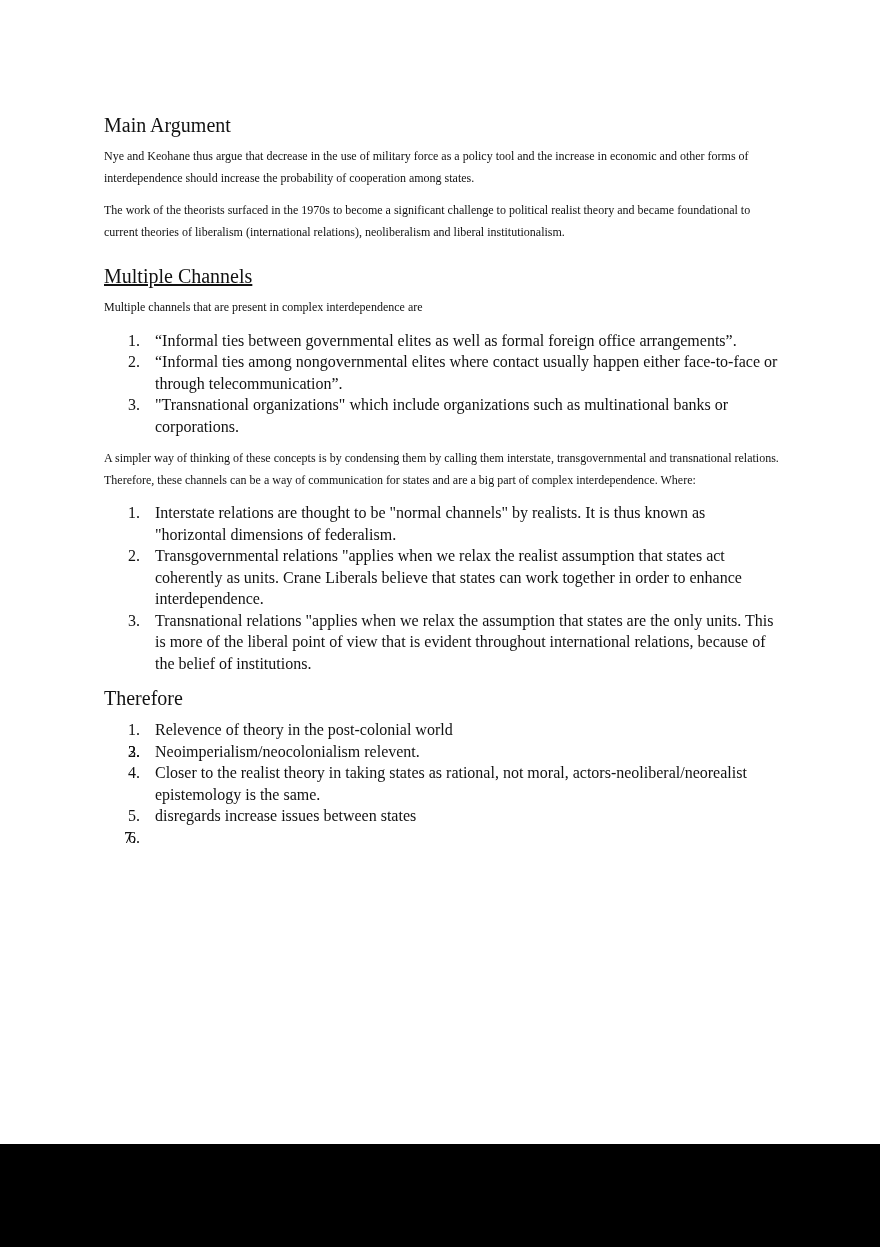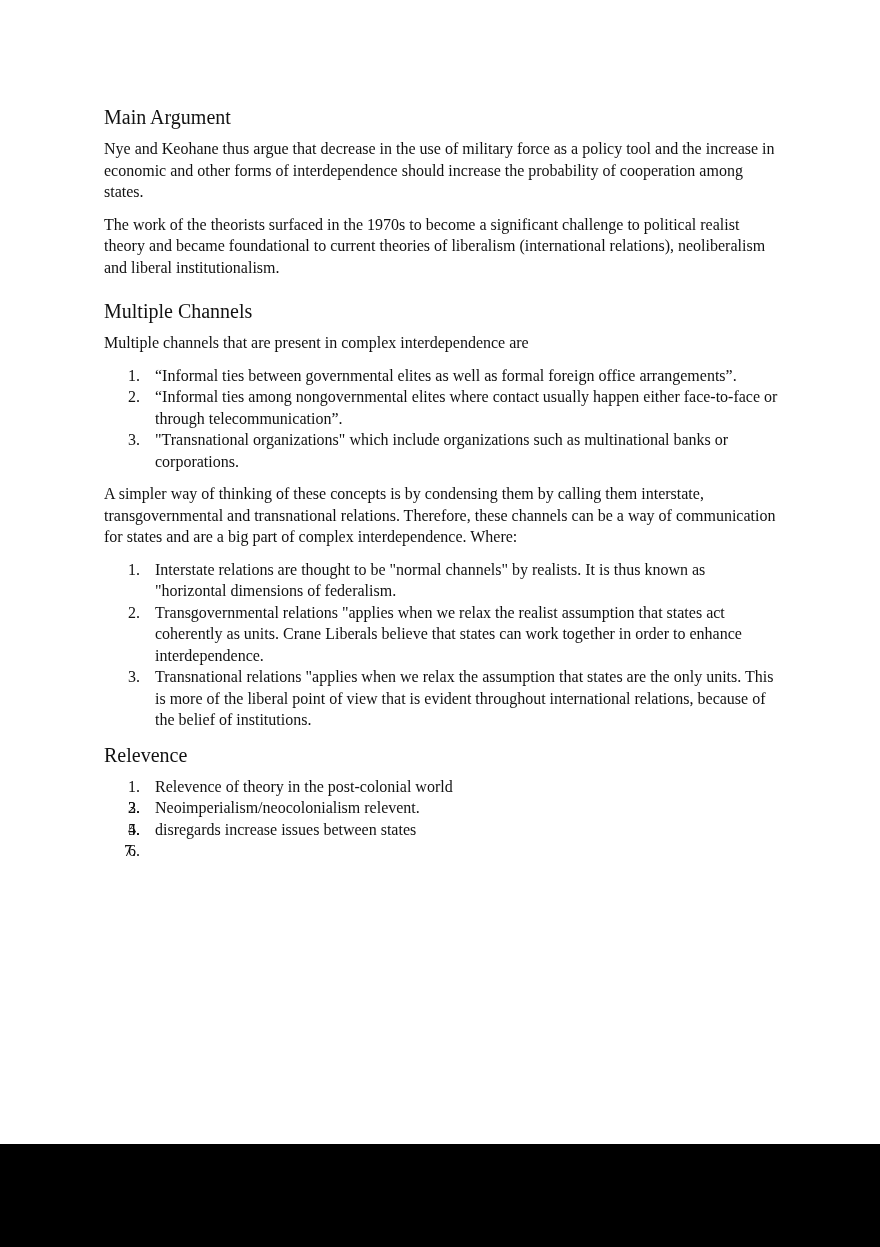--- a/index.html
+++ b/index.html
@@ -11,40 +11,40 @@
       width: 880px;
       height: 1247px;
       position: relative;
       overflow: hidden;
       font-family: "Liberation Serif", "DejaVu Serif", serif;
       color: #111111;
     }
     .page {
       position: absolute;
       left: 0;
-      top: 0;
+      top: 8px;
       width: 880px;
       height: 1144px;
       background: #ffffff;
     }
     .content {
       position: absolute;
       left: 104px;
       top: 104px;
       width: 676px;
     }
     h2 {
       font-weight: normal;
       font-size: 20px;
       line-height: 26px;
       margin: 0 0 8px 0;
       color: #111;
     }
     p {
-      font-size: 16px;
+      font-size: 12px;
       line-height: 21.5px;
       margin: 0 0 11px 0;
     }
     ol {
       list-style: none;
       margin: 0 0 11px 0;
       padding: 0;
     }
     ol li {
       position: relative;
@@ -58,21 +58,21 @@
       left: 24px;
       top: 0;
     }
     ol li.shift {
       padding-left: 46px;
     }
     ol li.shift .num {
       left: 20px;
     }
     .h-main { margin-top: 0; }
-    .h-multi { margin-top: 20px; }
+    .h-multi { margin-top: 20px; text-decoration: underline; }
     .h-crit { margin-top: 4px; }
     .black-band {
       position: absolute;
       left: 0;
       top: 1144px;
       width: 880px;
       height: 103px;
       background: #000000;
     }
   </style>
@@ -116,35 +116,36 @@
           <span>Transgovernmental relations "applies when we relax the realist assumption that states act coherently as units. Crane Liberals believe that states can work together in order to enhance interdependence.</span>
         </li>
         <li>
           <span class="num">3.</span>
           <span>Transnational relations "applies when we relax the assumption that states are the only units. This is more of the liberal point of view that is evident throughout international relations, because of the belief of institutions.</span>
         </li>
       </ol>
     </section>
 
     <section>
-      <h2 class="h-crit">Relevence</h2>
+      <h2 class="h-crit">Therefore</h2>
       <ol>
         <li>
           <span class="num">1.</span>
           <span>Relevence of theory in the post-colonial world</span>
         </li>
         <li>
           <span class="num">2.</span>
         </li>
         <li>
           <span class="num">3.</span>
           <span>Neoimperialism/neocolonialism relevent.</span>
         </li>
         <li>
           <span class="num">4.</span>
+          <span>Closer to the realist theory in taking states as rational, not moral, actors-neoliberal/neorealist epistemology is the same.</span>
         </li>
         <li>
           <span class="num">5.</span>
           <span>disregards increase issues between states</span>
         </li>
         <li>
           <span class="num">6.</span>
         </li>
         <li class="shift">
           <span class="num">7.</span>

